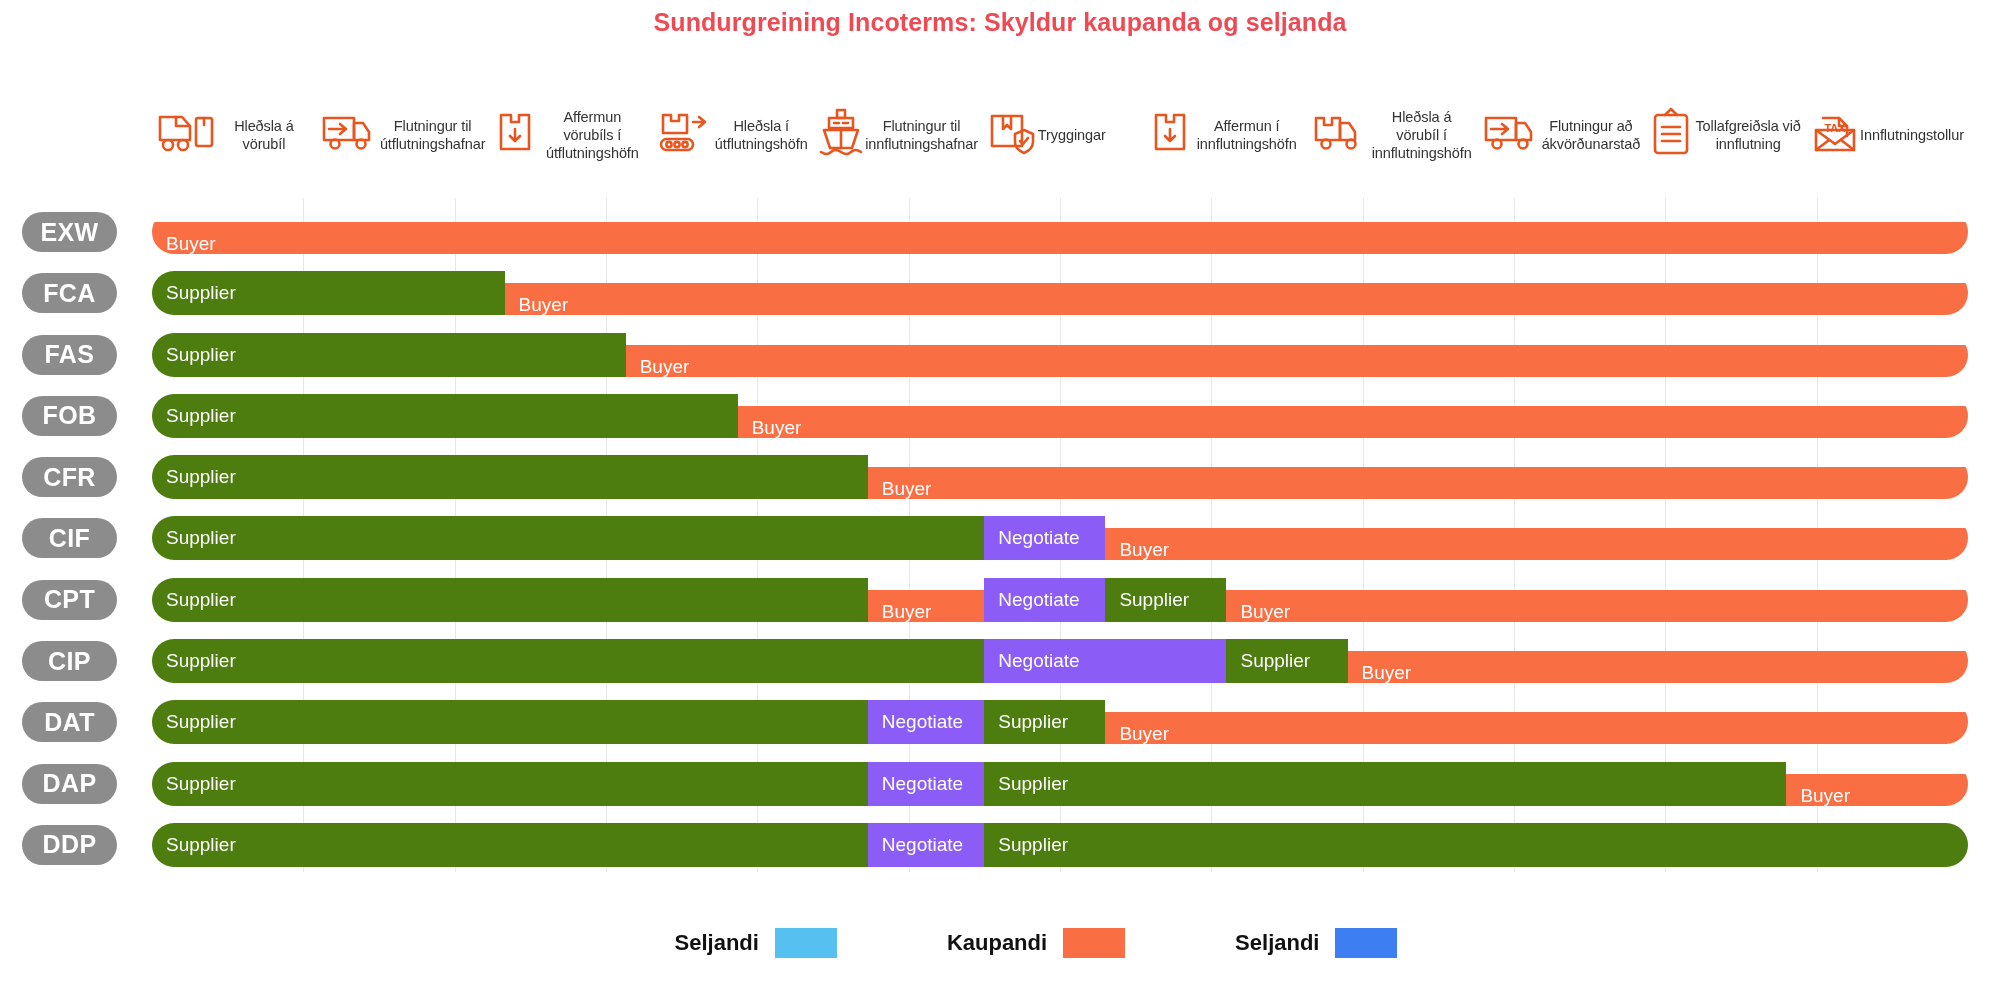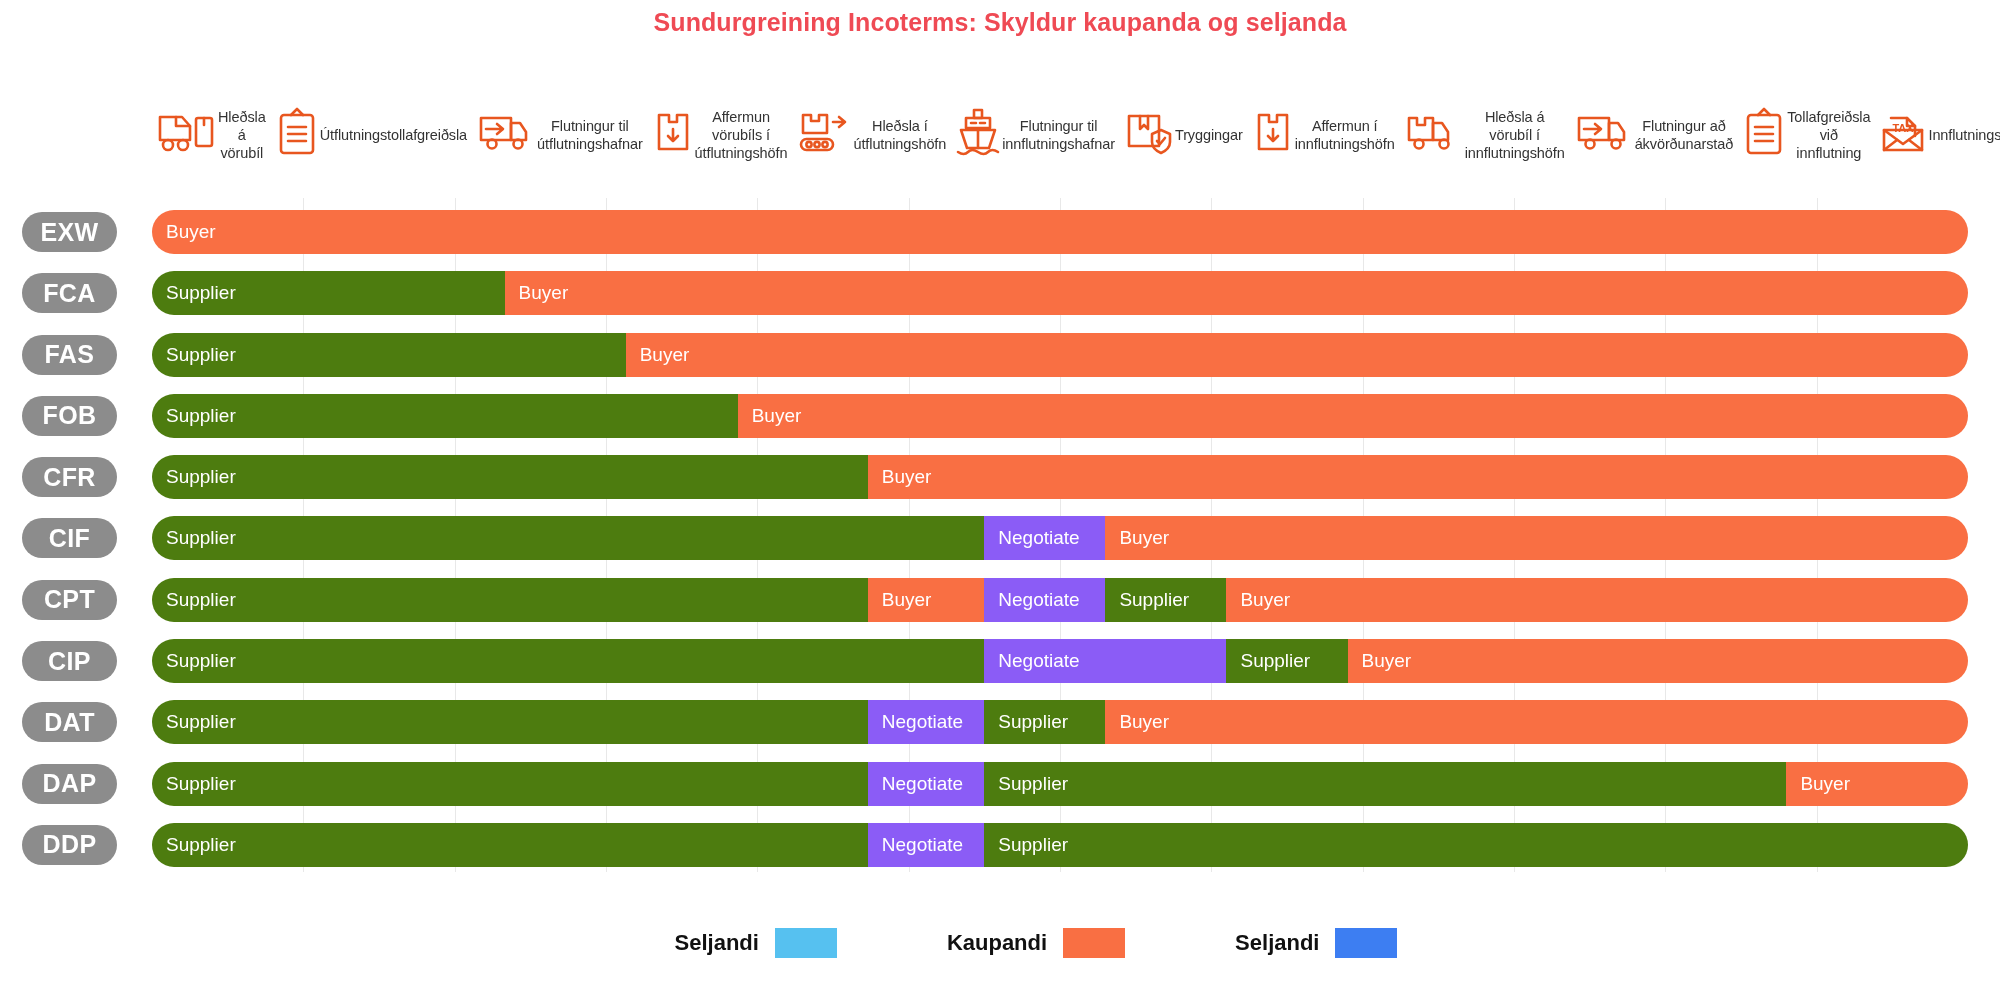--- a/index.html
+++ b/index.html
@@ -85,21 +85,21 @@
     height: 100%;
     display: flex;
     align-items: center;
     color: #ffffff;
     font-size: 19px;
     padding-left: 14px;
     white-space: nowrap;
     overflow: hidden;
   }
   .seg.supplier  { background: #4d7c0f; }
-  .seg.buyer     { background: #f96f43; }
+  .seg.buyer     { background: #f96f43; margin-top: 12px; }
   .seg.negotiate { background: #8b5cf6; }
 
   
   .legend {
     position: absolute;
     left: 0; top: 928px; width: 2000px;
     display: flex; justify-content: center;
     gap: 110px;
     align-items: center;
     margin-left: 36px;
@@ -123,32 +123,20 @@
       <path d="M4 8h22l8 9v14H4z"></path>
               <path d="M20 8v9h14"></path>
       <circle cx="12" cy="36" r="5"></circle>
               <circle cx="27" cy="36" r="5"></circle>
       <rect x="40" y="9" width="16" height="28" rx="2"></rect>
       <path d="M48 9v7"></path>
             </g>
           </svg>
         </div>
         <div class="head-label">Hleðsla á vörubíl</div>
-      </div>
-      <div class="head-cell">
-        <div class="head-icon">
-          <svg width="46" height="50" viewBox="0 0 46 50">
-            <g style="fill:none;stroke:#e8561f;stroke-width:2.6;stroke-linecap:round;stroke-linejoin:round">
-      <rect x="7" y="8" width="32" height="38" rx="3"></rect>
-      <path d="M17 8l6-6 6 6"></path>
-              <path d="M14 20h18M14 27h18M14 34h18"></path>
-            </g>
-          </svg>
-        </div>
-        <div class="head-label">Útflutningstollafgreiðsla</div>
       </div>
       <div class="head-cell">
         <div class="head-icon">
           <svg width="62" height="44" viewBox="0 0 62 44">
             <g style="fill:none;stroke:#e8561f;stroke-width:2.6;stroke-linecap:round;stroke-linejoin:round">
       <path d="M6 8h30v22H6z"></path>
               <path d="M36 13h9l6 9v8h-15z"></path>
       <circle cx="17" cy="34" r="4.5"></circle>
               <circle cx="43" cy="34" r="4.5"></circle>
       <path d="M11 19h15M22 14l6 5-6 5"></path>

